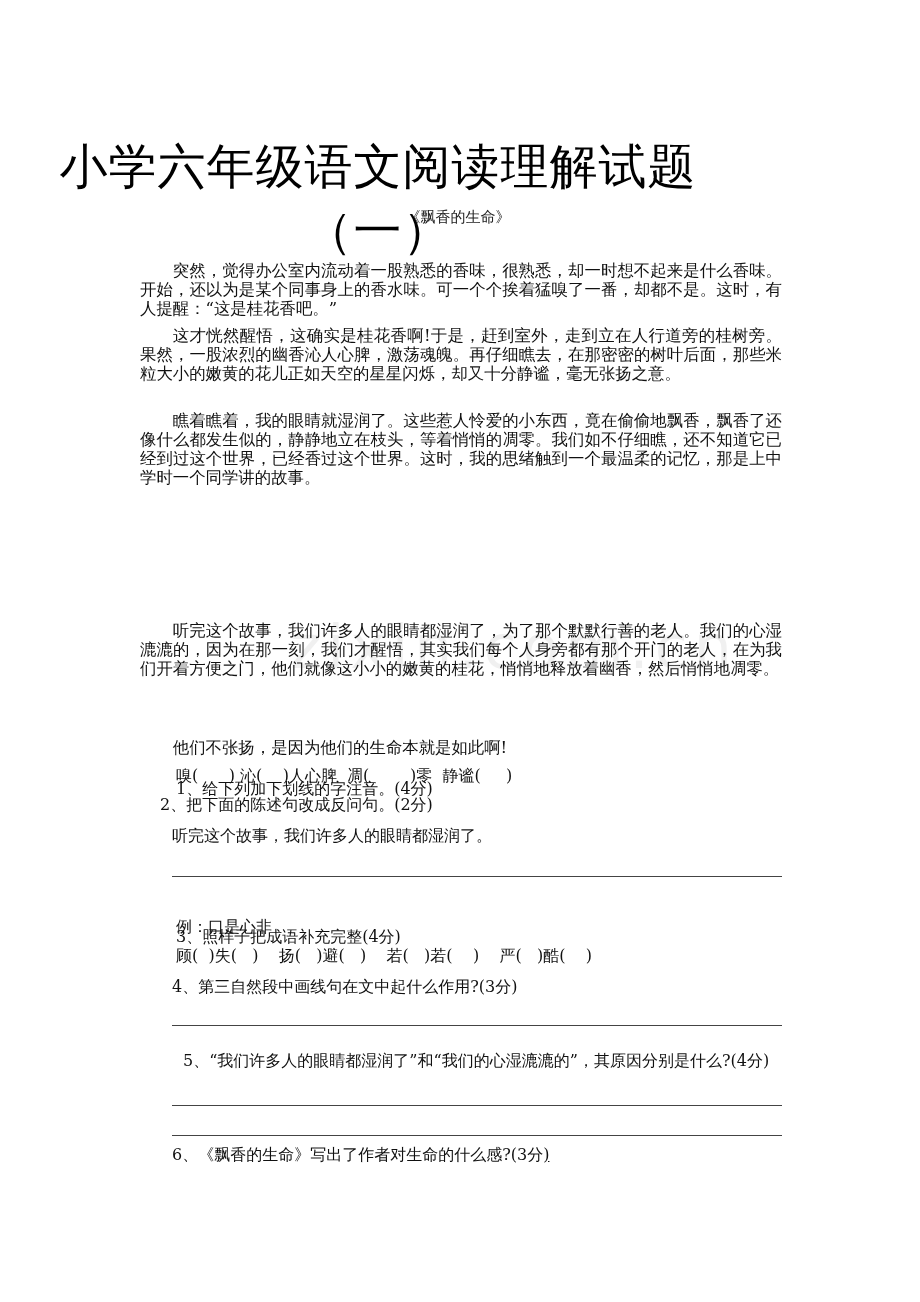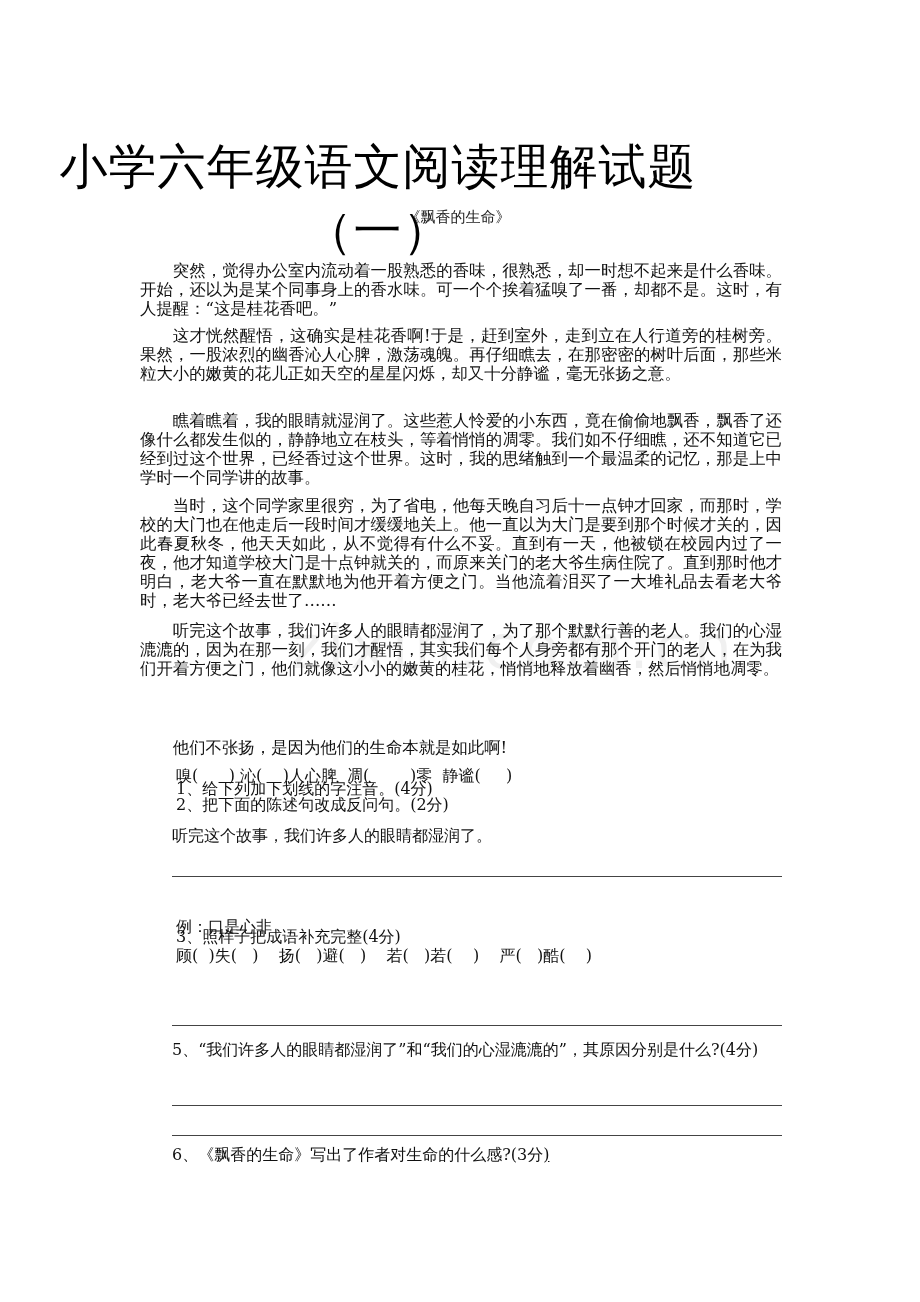--- a/index.html
+++ b/index.html
@@ -11,51 +11,51 @@
              letter-spacing: 1px; color: #000; }
     .subtitle { position: absolute; left: 0; width: 916px; top: 208px; text-align: center;
                 font-size: 15px; color: #222; }
     .para { position: absolute; left: 140px; width: 642px; font-size: 16.4px; line-height: 19px;
             text-indent: 2em; text-align: justify; color: #111; margin: 0; }
     .line { position: absolute; left: 172px; font-size: 16px; line-height: 20px; color: #111; white-space: pre; }
     .answer-rule { position: absolute; left: 172px; width: 610px; height: 0; border-top: 1.5px solid #444; }
     .watermark { position: absolute; left: 290px; top: 612px; font-family: "DejaVu Sans", sans-serif;
                  font-size: 60px; color: rgba(0,0,0,0.06); letter-spacing: 6px; pointer-events: none; text-align: right; }
     .q5 { position: absolute; left: 140px; width: 642px; font-size: 16px; line-height: 19px;
-          text-indent: 2em; color: #111; margin: 0; }
+          text-indent: 2em; color: #111; margin: 11px; }
     .tail-underline { text-decoration: underline; }
   </style>
 </head>
 <body>
 
 <div class="page">
 
   <div class="watermark">zixin.com.cn</div>
 
   <div class="title">小学六年级语文阅读理解试题（一）</div>
   <div class="subtitle">《飘香的生命》</div>
 
   <p class="para" style="top:326px;">这才恍然醒悟，这确实是桂花香啊!于是，赶到室外，走到立在人行道旁的桂树旁。果然，一股浓烈的幽香沁人心脾，激荡魂魄。再仔细瞧去，在那密密的树叶后面，那些米粒大小的嫩黄的花儿正如天空的星星闪烁，却又十分静谧，毫无张扬之意。</p>
   <p class="para" style="top:261px;">突然，觉得办公室内流动着一股熟悉的香味，很熟悉，却一时想不起来是什么香味。开始，还以为是某个同事身上的香水味。可一个个挨着猛嗅了一番，却都不是。这时，有人提醒：“这是桂花香吧。”</p>
   <p class="para" style="top:411px;">瞧着瞧着，我的眼睛就湿润了。这些惹人怜爱的小东西，竟在偷偷地飘香，飘香了还像什么都发生似的，静静地立在枝头，等着悄悄的凋零。我们如不仔细瞧，还不知道它已经到过这个世界，已经香过这个世界。这时，我的思绪触到一个最温柔的记忆，那是上中学时一个同学讲的故事。</p>
-  <p class="para" style="top:496px;">当时，这个同学家里很穷，为了省电，他每天晚自习后十一点钟才回家，而那时，学校的大门也在他走后一段时间才缓缓地关上。他一直以为大门是要到那个时候才关的，因此春夏秋冬，他天天如此，从不觉得有什么不妥。直到有一天，他被锁在校园内过了一夜，他才知道学校大门是十点钟就关的，而原来关门的老大爷生病住院了。直到那时他才明白，老大爷一直在默默地为他开着方便之门。当他流着泪买了一大堆礼品去看老大爷时，老大爷已经去世了……</p>
   <p class="para" style="top:621px;">听完这个故事，我们许多人的眼睛都湿润了，为了那个默默行善的老人。我们的心湿漉漉的，因为在那一刻，我们才醒悟，其实我们每个人身旁都有那个开门的老人，在为我们开着方便之门，他们就像这小小的嫩黄的桂花，悄悄地释放着幽香，然后悄悄地凋零。</p>
   <p class="para" style="top:706px;margin-top:32px;">他们不张扬，是因为他们的生命本就是如此啊!</p>
 
   <div class="line" style="top:737px; left:176px;margin-top:42px;">1、给下列加下划线的字注音。(4分)</div>
   <div class="line" style="top:766px; left:176px;">嗅(      ) 沁(    )人心脾  凋(        )零  静谧(     )</div>
 
-  <div class="line" style="top:795px; left:176px;text-align:right;">2、把下面的陈述句改成反问句。(2分)</div>
+  <div class="line" style="top:795px; left:160px;text-align:right;">2、把下面的陈述句改成反问句。(2分)</div>
   <div class="line" style="top:826px; left:172px;">听完这个故事，我们许多人的眼睛都湿润了。</div>
   <div class="answer-rule" style="top:876px;"></div>
 
   <div class="line" style="top:887px; left:176px;margin-top:40px;">3、照样子把成语补充完整(4分)</div>
   <div class="line" style="top:917px; left:176px;">例：口是心非</div>
   <div class="line" style="top:946px; left:176px;">顾(  )失(   )    扬(   )避(   )    若(   )若(    )    严(   )酷(    )</div>
 
+  <div class="line" style="top:977px; left:172px;">4、第三自然段中画线句在文中起什么作用?(3分)</div>
   <div class="answer-rule" style="top:1025px;"></div>
 
   <p class="q5" style="top:1040px;">5、“我们许多人的眼睛都湿润了”和“我们的心湿漉漉的”，其原因分别是什么?(4分)</p>
   <div class="answer-rule" style="top:1105px;"></div>
   <div class="answer-rule" style="top:1135px;"></div>
 
   <div class="line" style="top:1145px; left:172px;"><span>6、《飘香的生命》写出了作者对生命的什么感?(3分</span><span class="tail-underline">)</span></div>
 
 </div>
 

